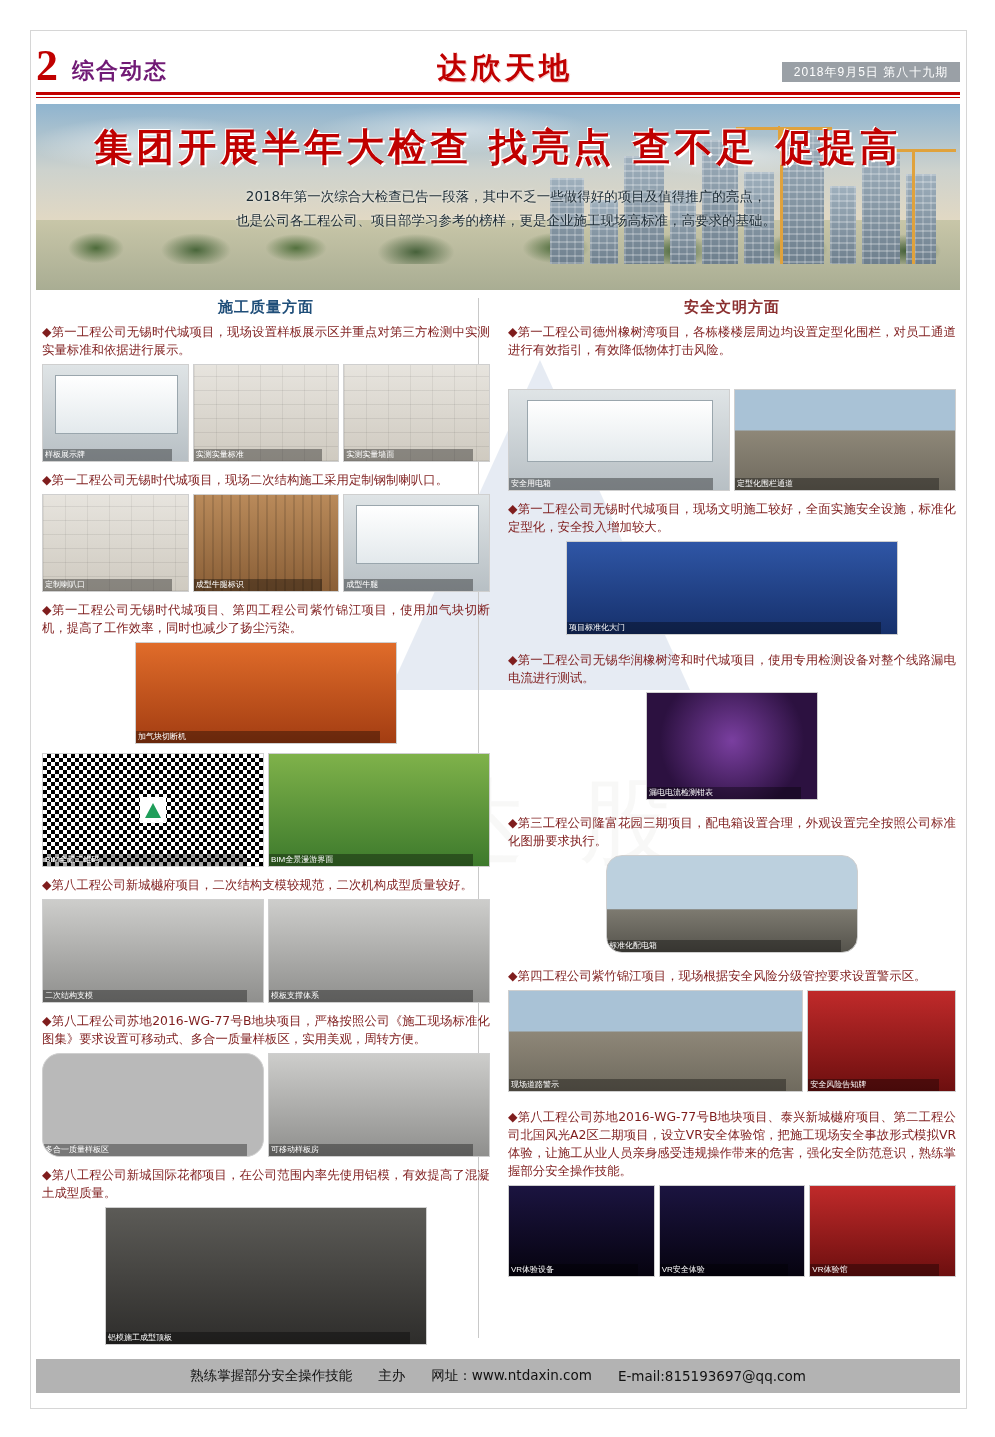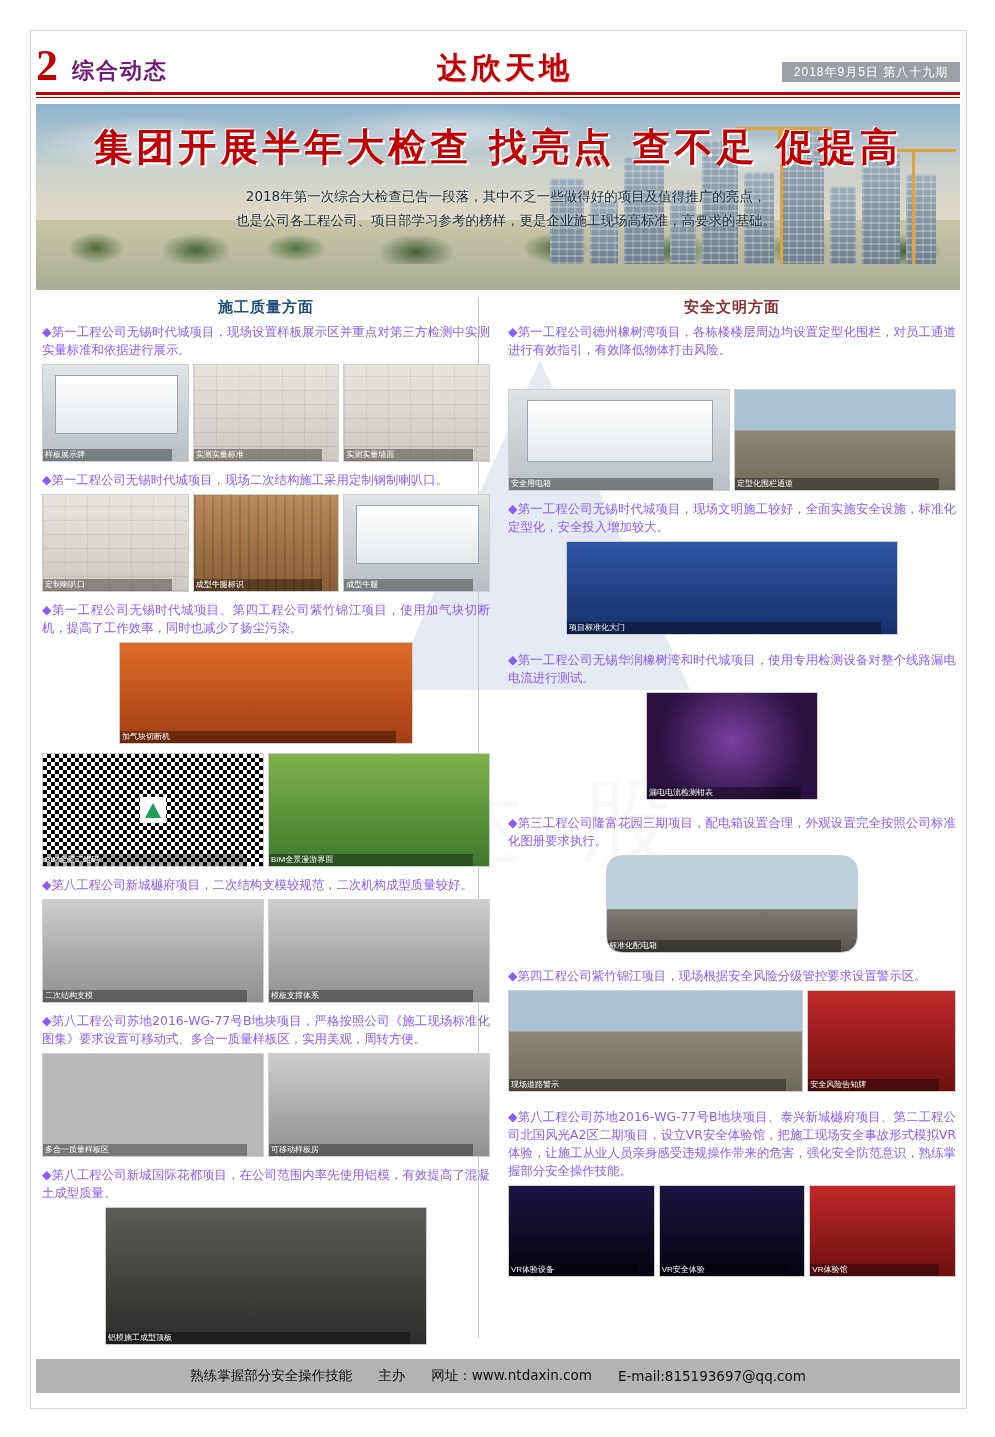--- a/index.html
+++ b/index.html
@@ -104,21 +104,21 @@
   .col-head{
     text-align:center;font-size:15px;font-weight:bold;color:#1f4e79;letter-spacing:1px;
     margin-bottom:6px;font-family:"DejaVu Sans",sans-serif;
   }
   .col-head.right{color:#8a2f2f;}
   .divider{
     position:absolute;left:478px;top:298px;width:1px;height:1040px;background:#c9c9c9;
   }
   .item{margin-bottom:9px;}
   .para{
-    font-size:12.4px;line-height:18px;color:#8b5cf6;text-align:justify;
+    font-size:12.4px;line-height:18px;color:#7f1d1d;text-align:justify;
     font-family:"DejaVu Sans",sans-serif;
   }
   .photos{display:flex;gap:4px;margin-top:5px;}
   .ph{height:96px;flex:1;background:#b9b9b9;position:relative;overflow:hidden;border:1px solid #cfcfcf;}
   .ph .lbl{
     position:absolute;left:0;bottom:0;right:16px;font-size:8px;color:#fff;
     background:rgba(0,0,0,.35);padding:1px 2px;line-height:10px;
     white-space:nowrap;overflow:hidden;text-overflow:ellipsis;
   }
   .center-row{justify-content:center;}
@@ -132,21 +132,21 @@
     background:linear-gradient(180deg,#fff,#e3e9ec);border:1px solid #9aa6ad;}
   .p-dark{background:linear-gradient(180deg,#5c5b57,#2e2d2b);}
   .p-wood{background:linear-gradient(180deg,#b98a5a,#8a5f37);}
   .p-wood::before{content:"";position:absolute;inset:0;
     background-image:repeating-linear-gradient(90deg,rgba(0,0,0,.12) 0 2px,rgba(0,0,0,0) 2px 9px);}
   .p-site{background:linear-gradient(180deg,#9fb8cc 0%,#9fb8cc 45%,#9a8f7c 46%,#7d7near 100%);}
   .p-site2{background:linear-gradient(180deg,#a9c2d6 0%,#a9c2d6 40%,#8e8778 41%,#6f6a5e 100%);}
   .p-blue{background:linear-gradient(180deg,#2f56a6,#16306b);}
   .p-purple{background:radial-gradient(circle at 50% 45%,#7a3fa0,#2c1140 70%);}
   .p-green{background:linear-gradient(180deg,#7fb24a,#3d7a2c);}
-  .p-orange{background:linear-gradient(180deg,#e06c2a,#a33d12);padding-left:32px;}
+  .p-orange{background:linear-gradient(180deg,#e06c2a,#a33d12);}
   .p-grey{background:linear-gradient(180deg,#cdcdcb,#8f8f8d);}
   .p-night{background:linear-gradient(180deg,#1b1440,#06030f);}
   .p-red{background:linear-gradient(180deg,#c02a2a,#6d0f0f);}
   .p-yellowgate{background:linear-gradient(180deg,#bcd0de 0%,#bcd0de 55%,#7d7a70 56%,#55534c 100%);border-radius:16px;}
   .p-qr{background:#fff;}
   .qr{
     width:100%;height:100%;
     background:
       repeating-linear-gradient(90deg,#000 0 4px,#fff 4px 8px),
       repeating-linear-gradient(0deg,#000 0 4px,#fff 4px 8px);
@@ -281,21 +281,21 @@
           </div>
         <div class="ph p-grey" style="height:102px;">
             <span class="lbl">模板支撑体系</span>
           </div>
       </div>
     </div>
 
     <div class="item">
       <div class="para">◆第八工程公司苏地2016-WG-77号B地块项目，严格按照公司《施工现场标准化图集》要求设置可移动式、多合一质量样板区，实用美观，周转方便。</div>
       <div class="photos">
-        <div class="ph p-site" style="height:102px;">
+        <div class="ph p-site" style="height:102px;border-radius:18px;">
             <span class="lbl">多合一质量样板区</span>
           </div>
         <div class="ph p-grey" style="height:102px;">
             <span class="lbl">可移动样板房</span>
           </div>
       </div>
     </div>
 
     <div class="item">
       <div class="para">◆第八工程公司新城国际花都项目，在公司范围内率先使用铝模，有效提高了混凝土成型质量。</div>

